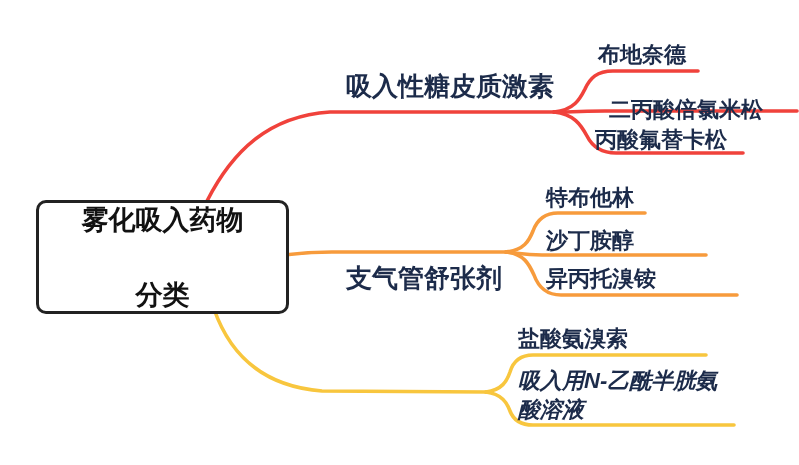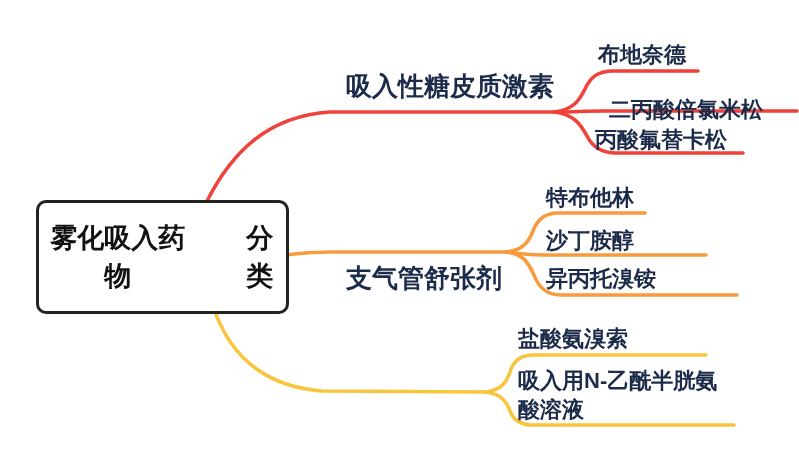--- a/index.html
+++ b/index.html
@@ -4,25 +4,25 @@
 <style>
   html,body{margin:0;padding:0;background:#ffffff;}
   .canvas{
     position:relative;width:799px;height:465px;background:#ffffff;overflow:hidden;
     font-family:"Liberation Sans","DejaVu Sans",sans-serif;
   }
   .lines{position:absolute;left:0;top:0;z-index:0;}
   .node{position:absolute;z-index:1;font-weight:700;color:#1c2b4a;white-space:nowrap;}
   .branch-label{font-size:26px;line-height:32px;padding-left:16px;}
   .child-label{font-size:22px;line-height:27px;}
-  .child-label.wrap{white-space:normal;width:215px;line-height:29px;}
+  .child-label.wrap{white-space:normal;width:215px;line-height:29px;font-style:italic;}
   .root-box{
     position:absolute;z-index:2;left:36px;top:200px;width:247px;height:108px;
     background:#ffffff;border:3px solid #222222;border-radius:10px;
-    display:flex;align-items:center;justify-content:center;
+    display:flex;flex-direction:column;align-items:center;justify-content:center;
     color:#111111;font-weight:700;font-size:27px;line-height:38px;text-align:center;gap:37px;
   }
 </style>
 </head>
 <body>
 
 <div class="canvas">
 
   <svg class="lines" width="799" height="465" viewBox="0 0 799 465">
 

